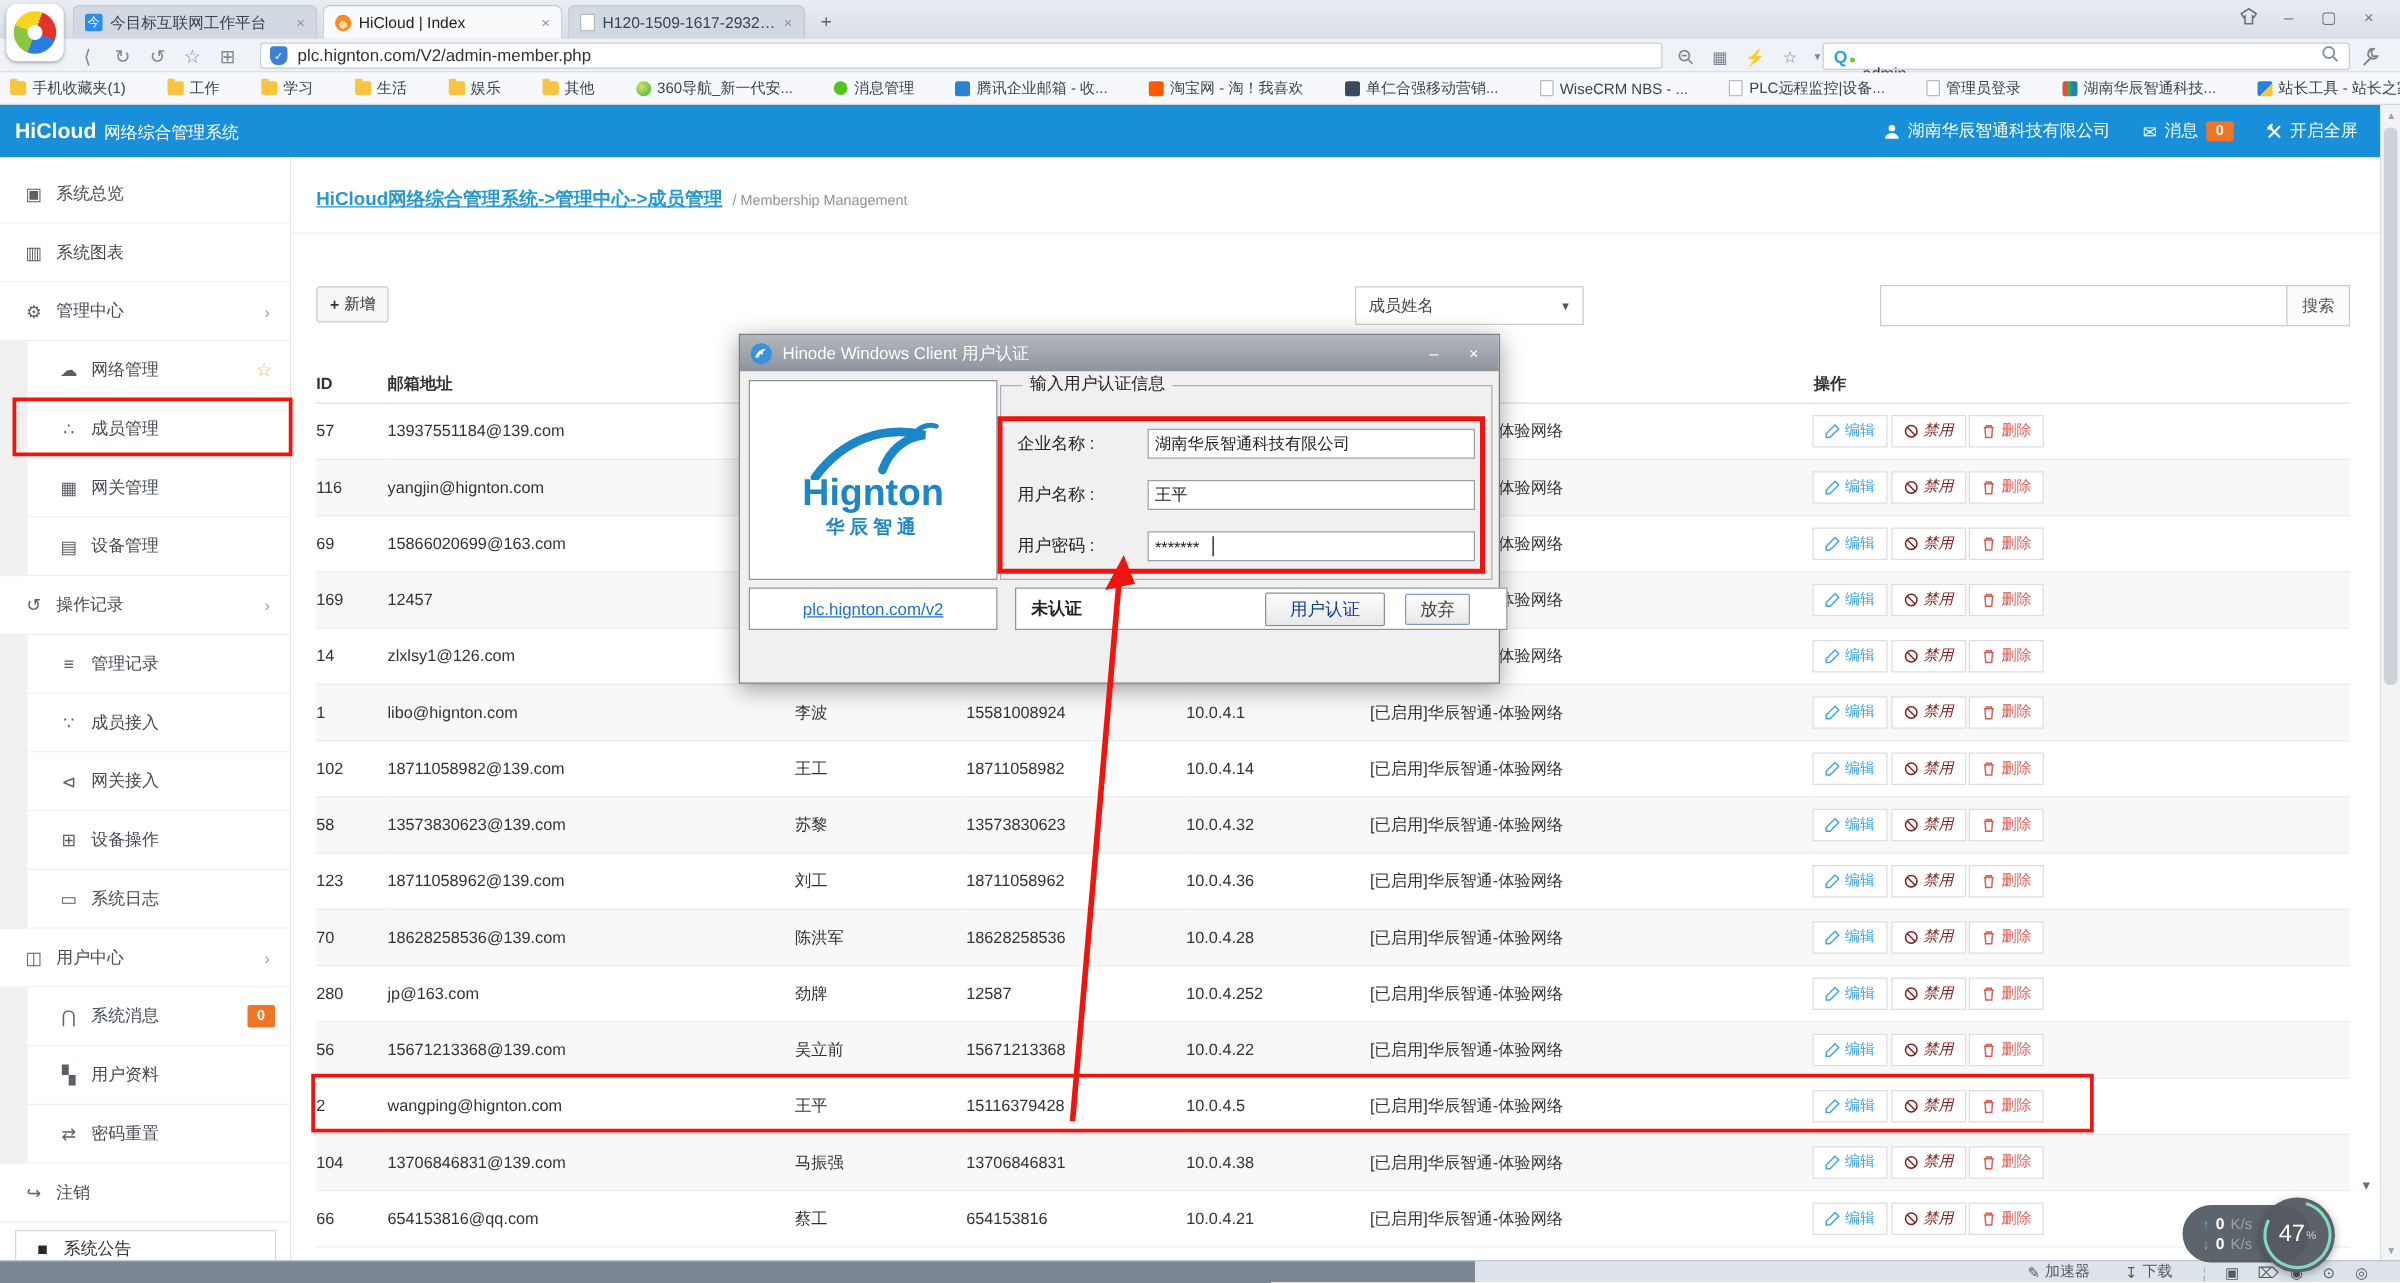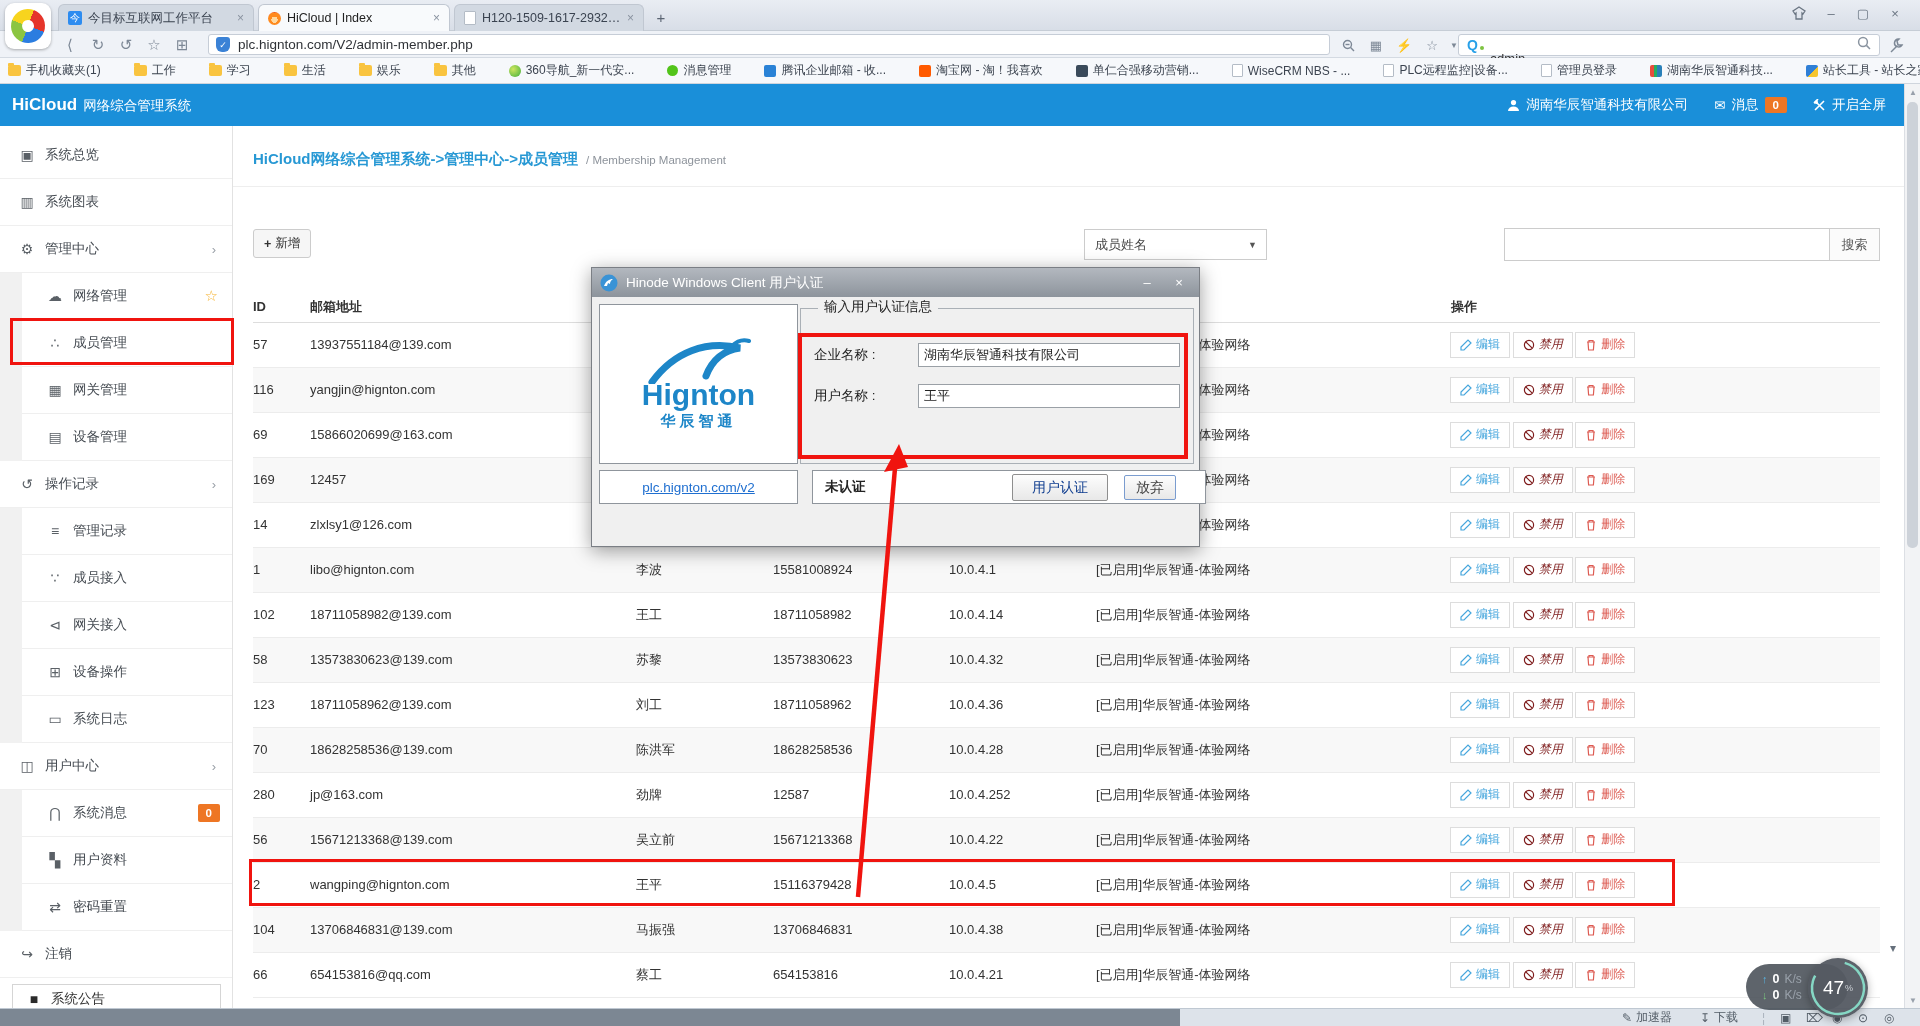--- a/index.html
+++ b/index.html
@@ -89,21 +89,21 @@
   .star { margin-left:auto; margin-right:14px; color:#f6b434; font-size:15px; }
   .sbadge { margin-left:auto; margin-right:12px; background:#ee7624; color:#fff; font-size:11.5px; font-weight:bold;
     padding:3px 8px; border-radius:2px; }
   .side-cut { position:absolute; left:12px; top:858px; width:209px; height:30px; border:1px solid #d5d5d5;
     display:flex; align-items:center; gap:8px; padding-left:12px; font-size:13.5px; color:#333; overflow:hidden; background:#fff; }
   .side-cut .sicon { color:#2b2b2b; }
 
   
   .content { position:absolute; left:233px; top:126px; width:1671px; height:882px; background:#fff; }
   .crumb { position:absolute; left:20px; top:24px; display:flex; align-items:baseline; gap:8px; }
-  .crumb .main { font-size:15px; font-weight:bold; color:#2798d4; }
+  .crumb .main { font-size:15px; font-weight:bold; color:#2798d4;text-decoration:underline; }
   .crumb .sub { font-size:11.5px; color:#8d939b; }
   .crumb-line { position:absolute; left:0; top:60px; width:1671px; height:1px; background:#eeeeee; }
   .btn-add { position:absolute; left:20px; top:103px; height:29px; padding:0 10px; background:#f6f6f6;
     border:1px solid #cccccc; border-radius:3px; font-size:12.5px; color:#333; display:flex; align-items:center; gap:4px; }
   .filter-dd { position:absolute; left:851px; top:103px; width:183px; height:31px; background:#fff;
     border:1px solid #cccccc; display:flex; align-items:center; font-size:13px; color:#444; padding-left:10px; }
   .filter-dd .ddcaret { position:absolute; right:9px; font-size:9px; color:#555; }
   .search-input { position:absolute; left:1271px; top:102px; width:326px; height:33px; border:1px solid #cccccc;
     font-size:13px; padding:0 8px; color:#333; background:#fff; }
   .btn-search { position:absolute; left:1596px; top:102px; width:51px; height:33px; background:#fbfbfb;
@@ -945,20 +945,27 @@
     <div class="groupbox"></div>
     <div class="grouplbl">输入用户认证信息</div>
     <div class="field" style="top:75px;">
       <label>企业名称 :</label>
       <span class="inwrap"><input value="湖南华辰智通科技有限公司" style=""></span>
     </div>
     <div class="field" style="top:116px;">
       <label>用户名称 :</label>
       <span class="inwrap"><input value="王平" style=""></span>
     </div>
+    <div class="field" style="top:157px;">
+      <label>用户密码 :</label>
+      <span class="inwrap">
+        <input value="*******" style="">
+        <span class="caret-bar" style="left:52px;"></span>
+      </span>
+    </div>
     <div class="dlg-panel p-status">
       <span class="dlg-status-txt">未认证</span>
     </div>
     <div class="wbtn auth">
         <span>用户认证</span>
       </div>
     <div class="wbtn giveup">
         <span>放弃</span>
       </div>
   </div>

